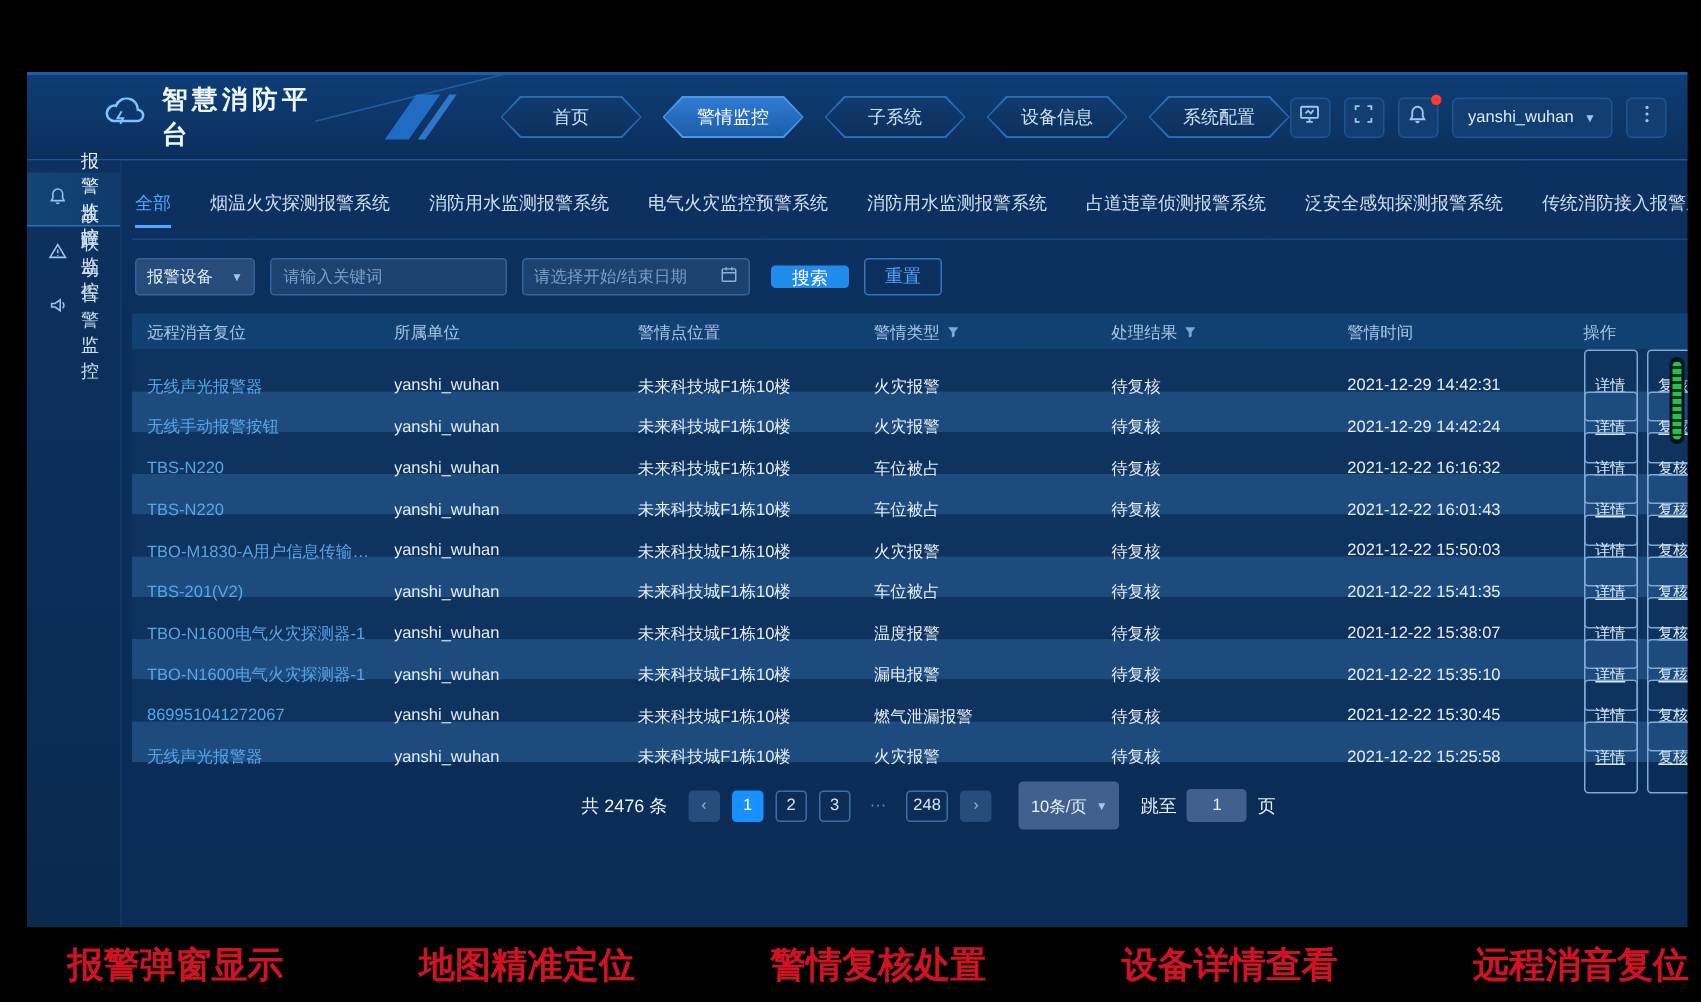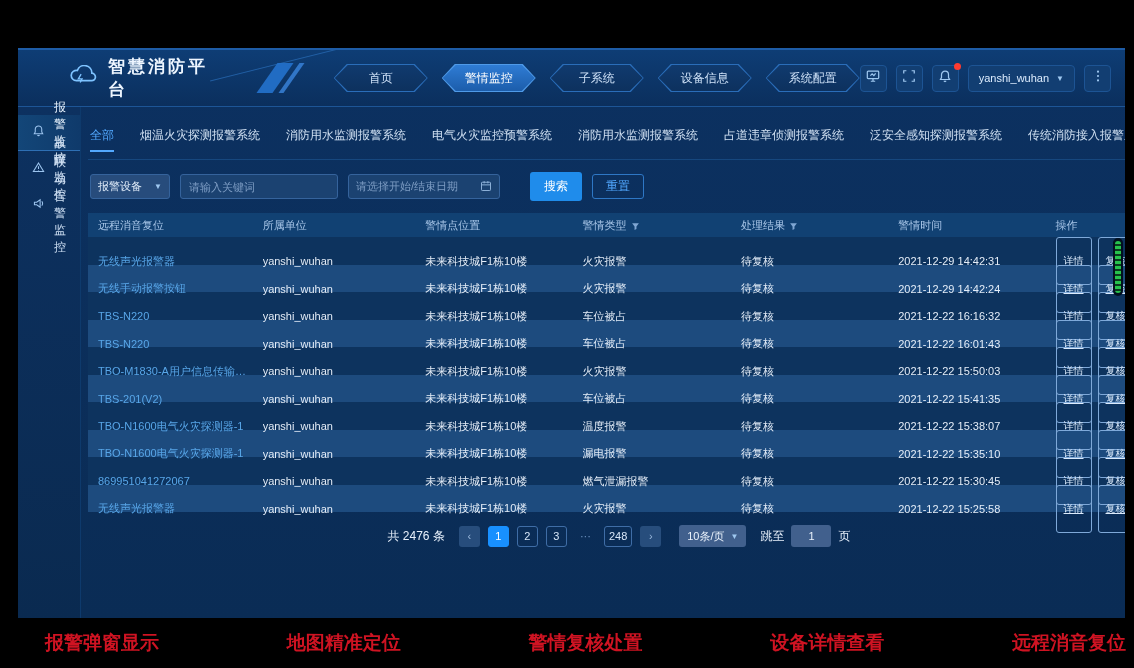--- a/index.html
+++ b/index.html
@@ -72,22 +72,22 @@
                 display:flex; align-items:center; justify-content:space-between; padding:0 7px;
                 font-size:11px; color:#e2eefb; cursor:pointer; }
   .select-box .caret { font-size:8px; }
   .txt-input { height:25px; background:#1b4271; border:1px solid #35639c; border-radius:3px;
                font-size:11px; color:#e2eefb; padding:0 8px; width:158px; }
   .txt-input::placeholder { color:#7e9dc4; }
   .date-box { width:152px; height:25px; background:#1b4271; border:1px solid #35639c; border-radius:3px;
               display:flex; align-items:center; justify-content:space-between; padding:0 7px;
               font-size:11px; color:#7e9dc4; cursor:pointer; }
   .date-box svg { width:12px; height:12px; stroke:#8fb2da; fill:none; stroke-width:1.3; }
-  .btn-search { height:29px; padding:0 14px; background:#1f8ceb; border:none; border-radius:3px;
-                color:#fff; font-size:12px; cursor:pointer; margin-left:20px; }
+  .btn-search { height:15px; padding:0 14px; background:#1f8ceb; border:none; border-radius:3px;
+                color:#fff; font-size:12px; cursor:pointer; margin-left:4px; }
   .btn-reset { height:25px; padding:0 13px; background:transparent; border:1px solid #2e77c5; border-radius:3px;
                color:#52a8ff; font-size:12px; cursor:pointer; }
   
   .grid-row { display:grid; grid-template-columns:15.8% 15.6% 15.1% 15.2% 15.1% 15.1% 8.1%;
               align-items:center; padding:0 10px; }
   .t-head { background:#114173; height:24px; font-size:11px; color:#a8c6e8; }
   .t-head .hcell { display:flex; align-items:center; gap:4px; }
   .funnel { width:9px; height:9px; cursor:pointer; }
   .funnel path { fill:#7fa6d4; }
   .t-row { height:27.5px; font-size:11px; color:#e4edf8; }
@@ -100,35 +100,35 @@
               border-radius:3px; padding:16px 7px; cursor:pointer; white-space:nowrap;text-decoration:underline; }
   
   .pagination { display:flex; align-items:center; justify-content:center; gap:8px; margin-top:13px; font-size:12px; color:#e8f1fc; }
   .pg-total { margin-right:6px; }
   .pg-btn { min-width:21px; height:21px; border-radius:3px; display:flex; align-items:center; justify-content:center;
             font-size:11px; cursor:pointer; }
   .pg-arrow { background:#274d7c; color:#9ab8dc; }
   .pg-num { border:1px solid #3f6da6; color:#d7e6f8; background:transparent; padding:0 4px; }
   .pg-num.active { background:#1890ff; border-color:#1890ff; color:#fff; }
   .pg-dots { color:#6f96c4; border:none; }
-  .pg-size { height:22px; background:#41608d; border-radius:3px; display:flex; align-items:center; gap:6px;
+  .pg-size { height:32px; background:#41608d; border-radius:3px; display:flex; align-items:center; gap:6px;
              padding:0 8px; font-size:11px; color:#eaf2fc; cursor:pointer; margin-left:10px; }
   .pg-jump { display:flex; align-items:center; gap:7px; margin-left:6px; }
   .jump-input { width:40px; height:22px; background:#41608d; border:none; border-radius:3px;
                 color:#eaf2fc; font-size:11px; text-align:center; }
   
   .scroll-ind { position:absolute; right:2px; top:188px; width:10px; height:58px; background:#02101f;
                 border-radius:5px; padding:3px 2px; cursor:pointer; }
   .scroll-ind .stripes { width:100%; height:100%;
        background:repeating-linear-gradient(180deg,#27c24c 0 3px,#0a3a1d 3px 5px); border-radius:3px; }
   
   .footer-strip { position:absolute; left:0; top:618px; width:1134px; height:50px; background:#000;
                   display:flex; align-items:center; justify-content:space-between;
                   padding:0 8px 0 45px; }
-  .footer-label { color:#cf1322; font-size:19px; font-weight:bold; white-space:nowrap; }
+  .footer-label { color:#cf1322; font-size:24px; font-weight:bold; white-space:nowrap; }
 </style>
 </head>
 <body>
 
 <div class="window">
 
   <div class="app-header">
     <div class="logo">
       <span>
         <svg viewBox="0 0 32 22">

